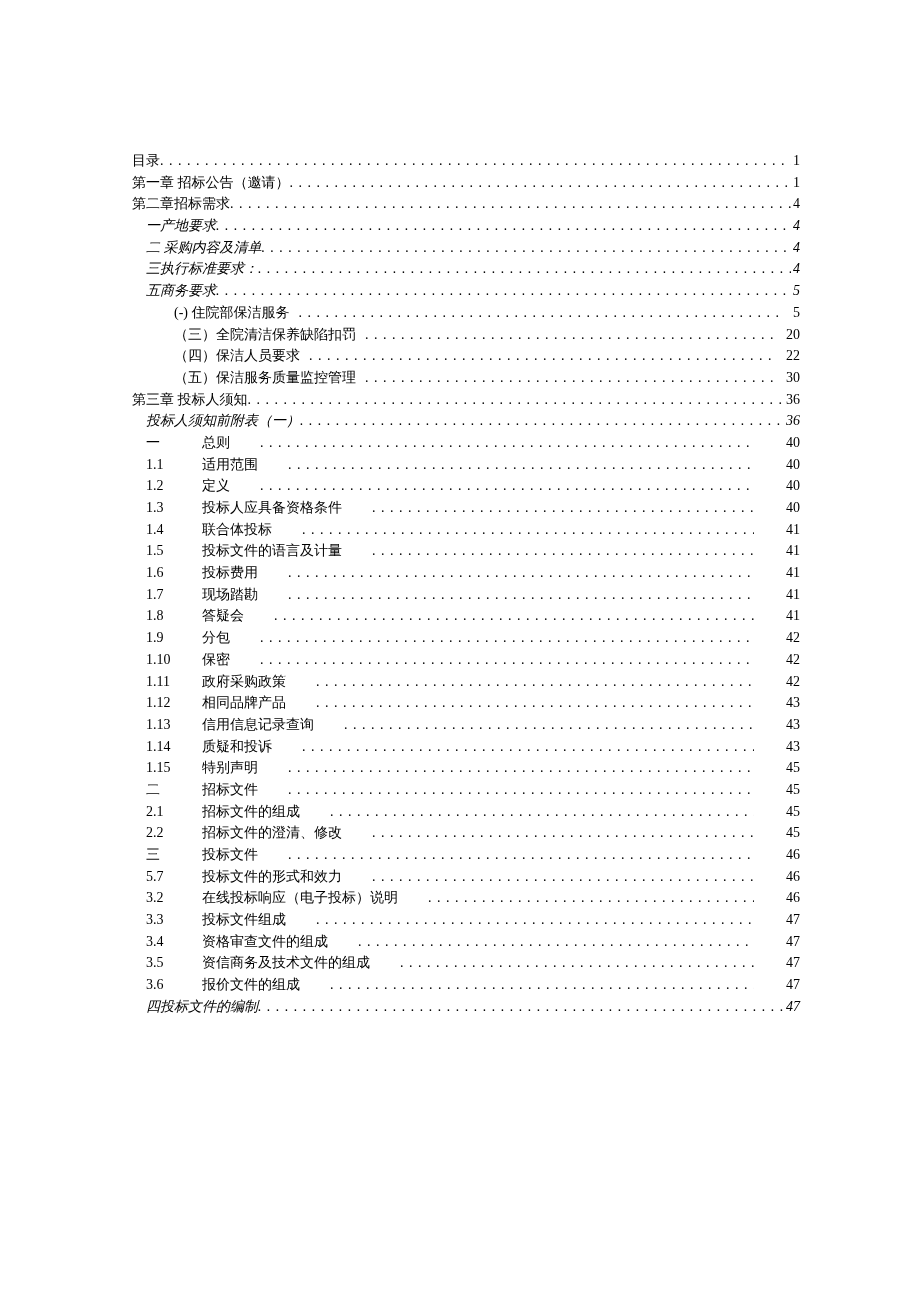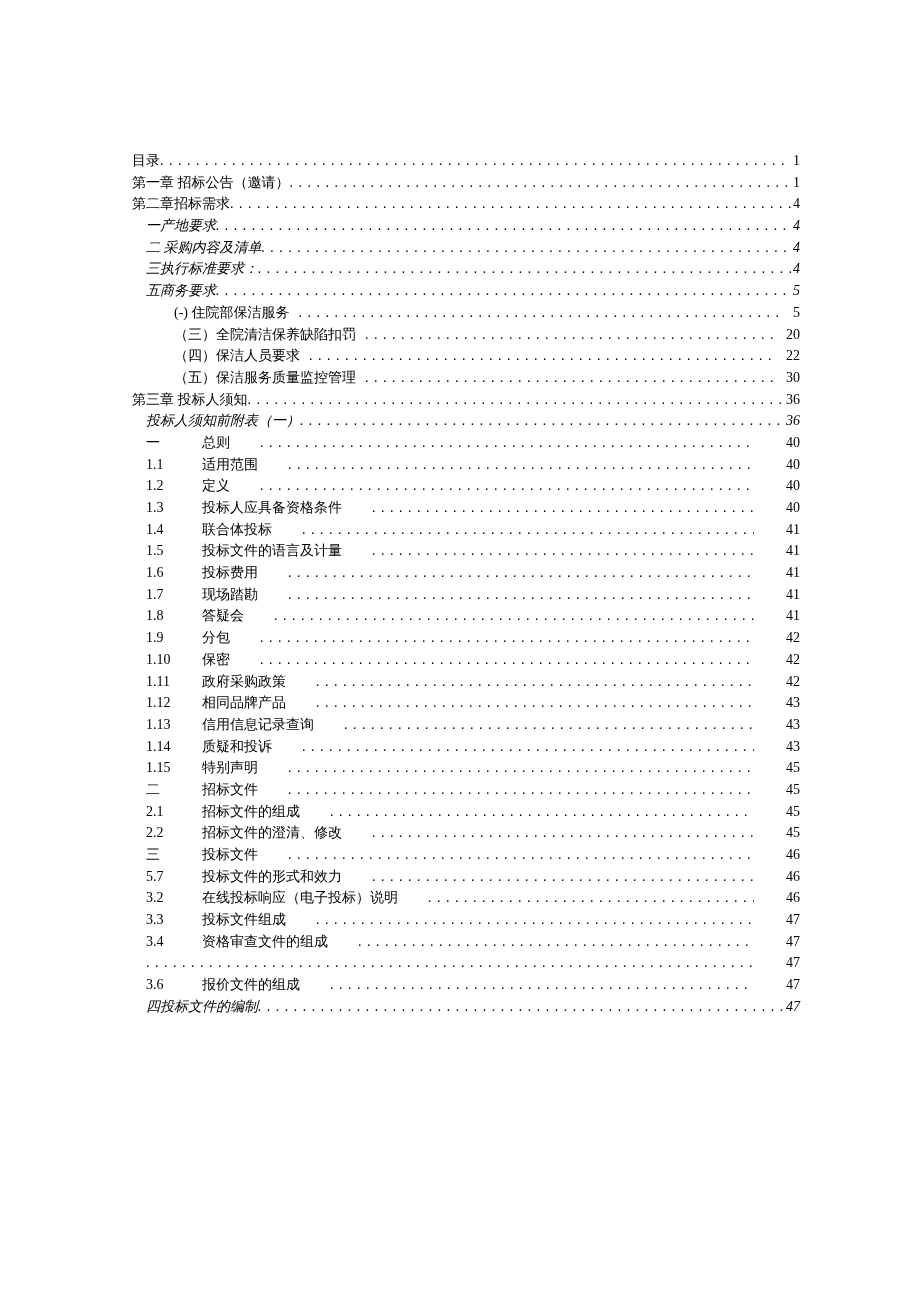--- a/index.html
+++ b/index.html
@@ -223,20 +223,21 @@
       <span class="toc-label"><span class="num-col">3.3</span><span>投标文件组成</span></span>
       <span class="toc-dots"></span>
       <span class="toc-page">47</span>
     </div>
     <div class="toc-entry indent-3">
       <span class="toc-label"><span class="num-col">3.4</span><span>资格审查文件的组成</span></span>
       <span class="toc-dots"></span>
       <span class="toc-page">47</span>
     </div>
     <div class="toc-entry indent-3">
+      <span class="toc-label"><span class="num-col">3.5</span><span>资信商务及技术文件的组成</span></span>
       <span class="toc-dots"></span>
       <span class="toc-page">47</span>
     </div>
     <div class="toc-entry indent-3">
       <span class="toc-label"><span class="num-col">3.6</span><span>报价文件的组成</span></span>
       <span class="toc-dots"></span>
       <span class="toc-page">47</span>
     </div>
     <div class="toc-entry indent-1">
       <span class="toc-label">四投标文件的编制</span>

